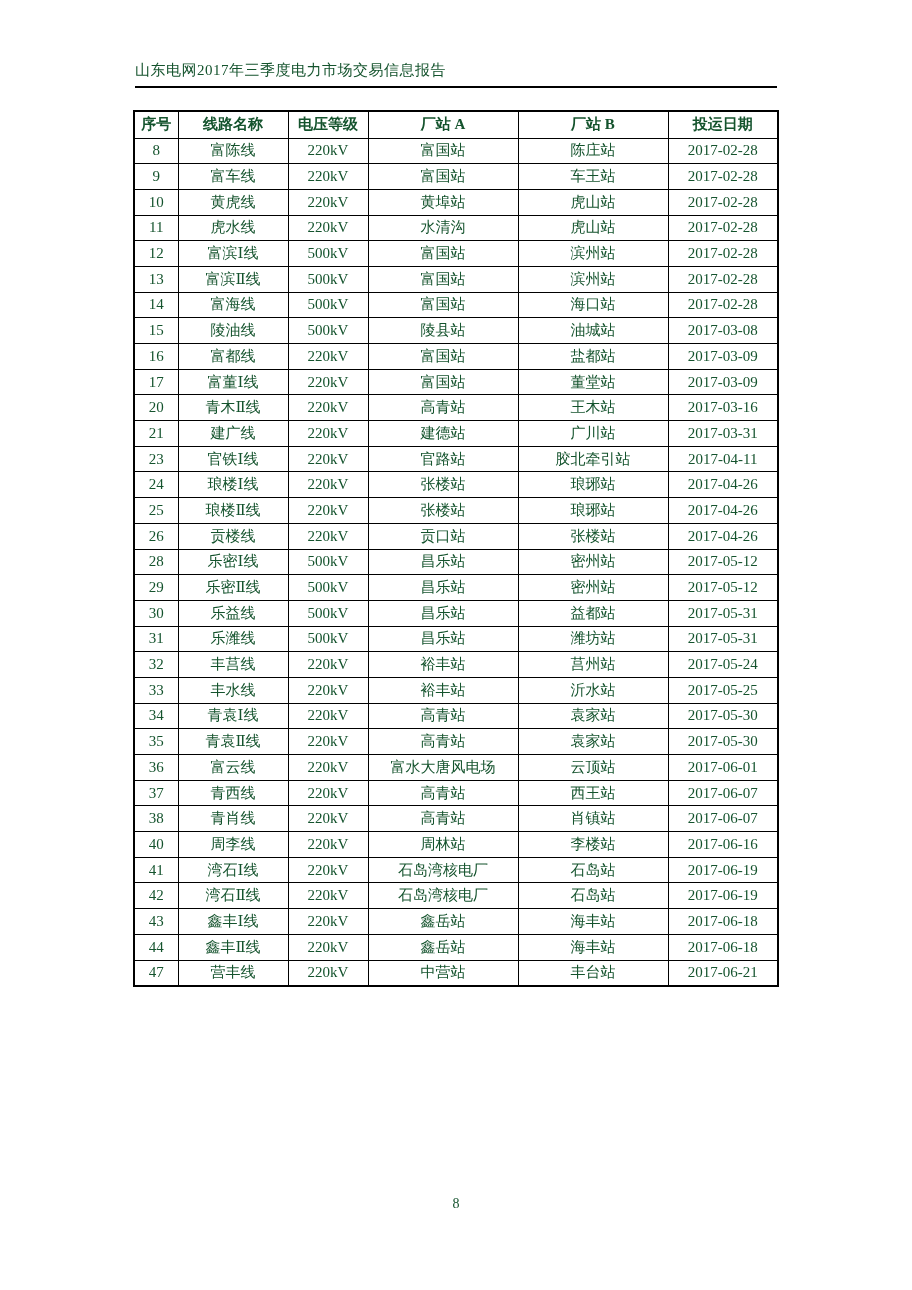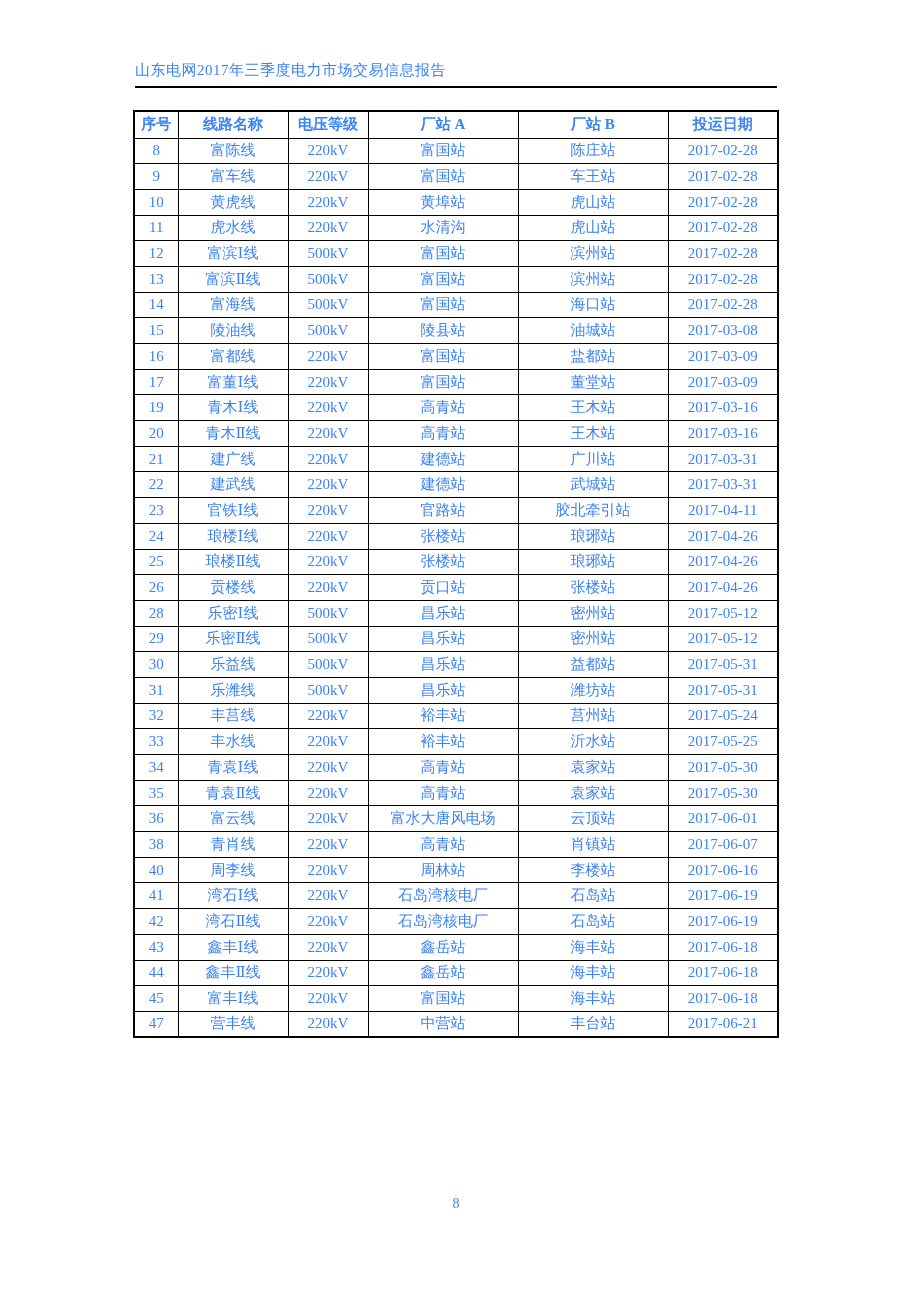--- a/index.html
+++ b/index.html
@@ -6,21 +6,21 @@
     margin: 0;
     padding: 0;
     background: #ffffff;
   }
   .page {
     position: relative;
     width: 912px;
     height: 1290px;
     background: #ffffff;
     font-family: "Liberation Serif", "DejaVu Serif", serif;
-    color: #3b82f6;
+    color: #14532d;
     overflow: hidden;
   }
   .running-header {
     position: absolute;
     left: 135px;
     top: 61px;
     font-size: 15px;
     letter-spacing: 0.5px;
     white-space: nowrap;
   }
@@ -173,52 +173,36 @@
         </tr>
         <tr>
           <td>17</td>
           <td>富董Ⅰ线</td>
           <td>220kV</td>
           <td>富国站</td>
           <td>董堂站</td>
           <td>2017-03-09</td>
         </tr>
         <tr>
-          <td>19</td>
-          <td>青木Ⅰ线</td>
-          <td>220kV</td>
-          <td>高青站</td>
-          <td>王木站</td>
-          <td>2017-03-16</td>
-        </tr>
-        <tr>
           <td>20</td>
           <td>青木Ⅱ线</td>
           <td>220kV</td>
           <td>高青站</td>
           <td>王木站</td>
           <td>2017-03-16</td>
         </tr>
         <tr>
           <td>21</td>
           <td>建广线</td>
           <td>220kV</td>
           <td>建德站</td>
           <td>广川站</td>
           <td>2017-03-31</td>
         </tr>
         <tr>
-          <td>22</td>
-          <td>建武线</td>
-          <td>220kV</td>
-          <td>建德站</td>
-          <td>武城站</td>
-          <td>2017-03-31</td>
-        </tr>
-        <tr>
           <td>23</td>
           <td>官铁Ⅰ线</td>
           <td>220kV</td>
           <td>官路站</td>
           <td>胶北牵引站</td>
           <td>2017-04-11</td>
         </tr>
         <tr>
           <td>24</td>
           <td>琅楼Ⅰ线</td>
@@ -309,20 +293,28 @@
         </tr>
         <tr>
           <td>36</td>
           <td>富云线</td>
           <td>220kV</td>
           <td>富水大唐风电场</td>
           <td>云顶站</td>
           <td>2017-06-01</td>
         </tr>
         <tr>
+          <td>37</td>
+          <td>青西线</td>
+          <td>220kV</td>
+          <td>高青站</td>
+          <td>西王站</td>
+          <td>2017-06-07</td>
+        </tr>
+        <tr>
           <td>38</td>
           <td>青肖线</td>
           <td>220kV</td>
           <td>高青站</td>
           <td>肖镇站</td>
           <td>2017-06-07</td>
         </tr>
         <tr>
           <td>40</td>
           <td>周李线</td>
@@ -357,28 +349,20 @@
         </tr>
         <tr>
           <td>44</td>
           <td>鑫丰Ⅱ线</td>
           <td>220kV</td>
           <td>鑫岳站</td>
           <td>海丰站</td>
           <td>2017-06-18</td>
         </tr>
         <tr>
-          <td>45</td>
-          <td>富丰Ⅰ线</td>
-          <td>220kV</td>
-          <td>富国站</td>
-          <td>海丰站</td>
-          <td>2017-06-18</td>
-        </tr>
-        <tr>
           <td>47</td>
           <td>营丰线</td>
           <td>220kV</td>
           <td>中营站</td>
           <td>丰台站</td>
           <td>2017-06-21</td>
         </tr>
       </tbody>
   </table>
 

